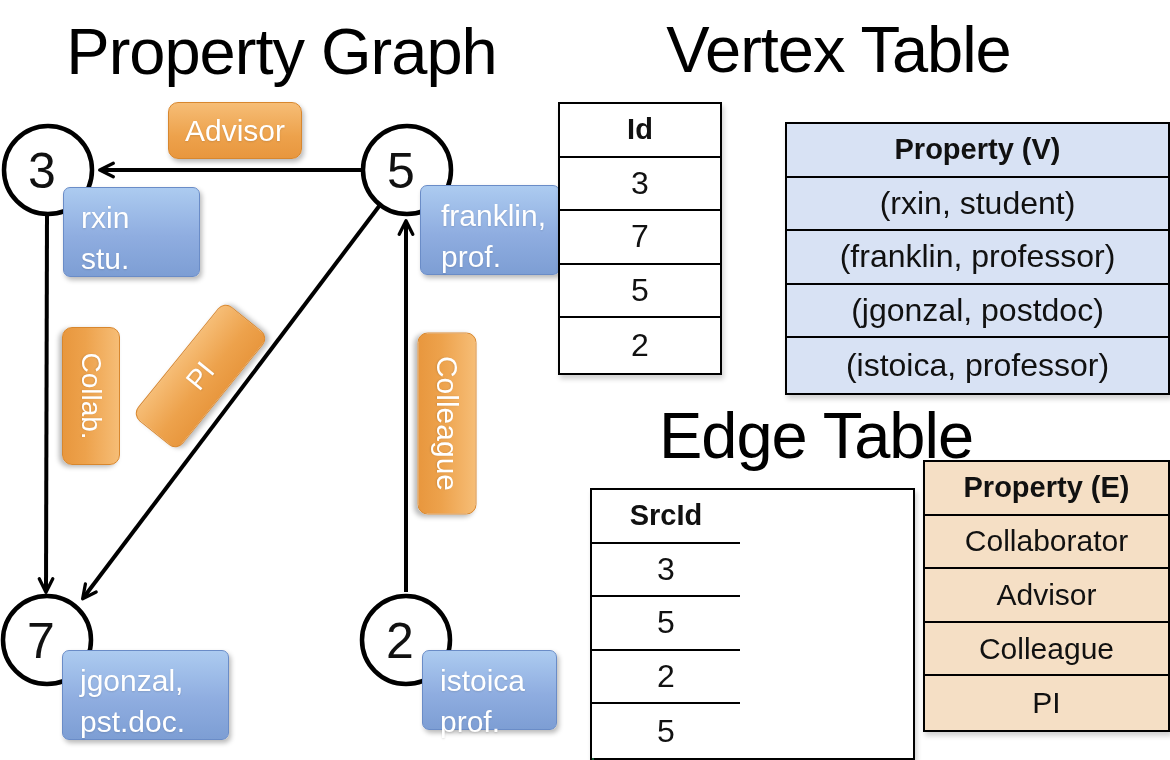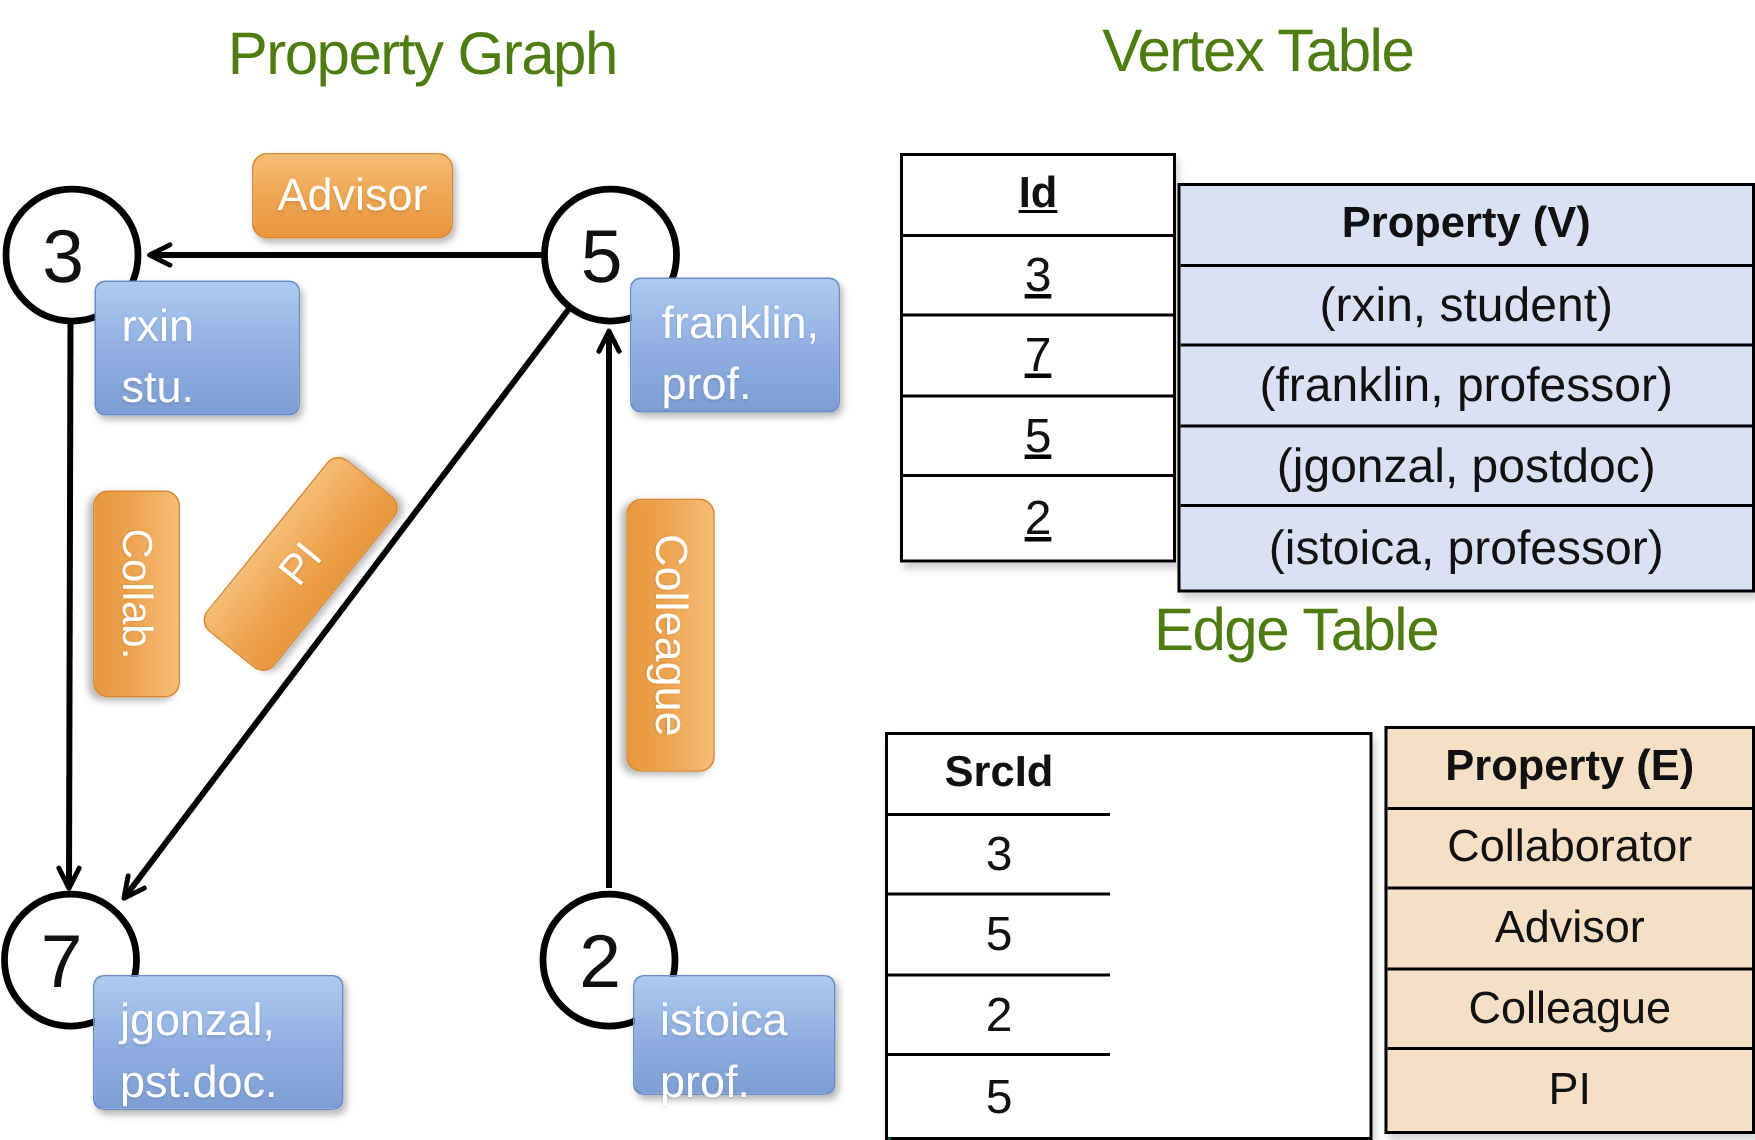--- a/index.html
+++ b/index.html
@@ -1,23 +1,23 @@
 <!DOCTYPE html>
 <html><head>
 <meta charset="utf-8">
 <style>
   html,body { margin:0; padding:0; background:#fff; }
   .canvas { position:relative; width:1170px; height:760px; background:#ffffff;
             font-family:"Liberation Sans", sans-serif; overflow:hidden; }
 
-  .title { position:absolute; color:#4d7c0f; font-size:40px; font-weight:400;
+  .title { position:absolute; color:#000000; font-size:65px; font-weight:400;
            letter-spacing:-1px; white-space:nowrap; text-align:center; }
   .graph-title  { left:0px;   top:14px;  width:563px; }
   .vertex-title { left:592px; top:12px;  width:493px; }
-  .edge-title   { left:620px; top:398px; width:488px;text-align:center; }
+  .edge-title   { left:572px; top:398px; width:488px;text-align:center; }
 
   .graph-svg { position:absolute; left:0; top:0; }
 
   
   .elabel { position:absolute; display:flex; align-items:center; justify-content:center;
             color:#fff; font-size:30px;
             background:linear-gradient(to bottom,#f6bd76 0%,#eda24c 60%,#e8973e 100%);
             border:1.5px solid #d8872e; border-radius:10px;
             box-shadow:2px 3px 5px rgba(0,0,0,0.28);
             text-shadow:0 1px 2px rgba(0,0,0,0.12); }
@@ -100,21 +100,21 @@
   </div>
   <div class="vprop vprop-7">
     <span>jgonzal,</span>
     <span>pst.doc.</span>
   </div>
   <div class="vprop vprop-2">
     <span>istoica</span>
     <span>prof.</span>
   </div>
 
-  <div class="tcol" style="left:600px; top:102px; width:184px; height:273px;text-decoration:underline;">
+  <div class="tcol" style="left:558px; top:102px; width:164px; height:273px;">
     <div class="trow thead">Id</div>
     <div class="trow">3</div>
     <div class="trow">7</div>
     <div class="trow">5</div>
     <div class="trow">2</div>
   </div>
 
   <div class="tcol vfill" style="left:785px; top:102px; width:385px; height:273px;">
     <div class="trow thead">Property (V)</div>
     <div class="trow">(rxin, student)</div>
@@ -133,21 +133,21 @@
     </div>
     <div class="subcol subcol2" style="flex:1;">
       <div class="trow thead">DstId</div>
       <div class="trow">7</div>
       <div class="trow">3</div>
       <div class="trow">5</div>
       <div class="trow">7</div>
     </div>
   </div>
 
-  <div class="tcol efill" style="left:923px; top:484px; width:247px; height:272px;">
+  <div class="tcol efill" style="left:923px; top:460px; width:247px; height:272px;">
     <div class="trow thead">Property (E)</div>
     <div class="trow" style="font-size:30px;">Collaborator</div>
     <div class="trow" style="font-size:30px;">Advisor</div>
     <div class="trow" style="font-size:30px;">Colleague</div>
     <div class="trow" style="font-size:30px;">PI</div>
   </div>
 
 </div>
 
 </body></html>

